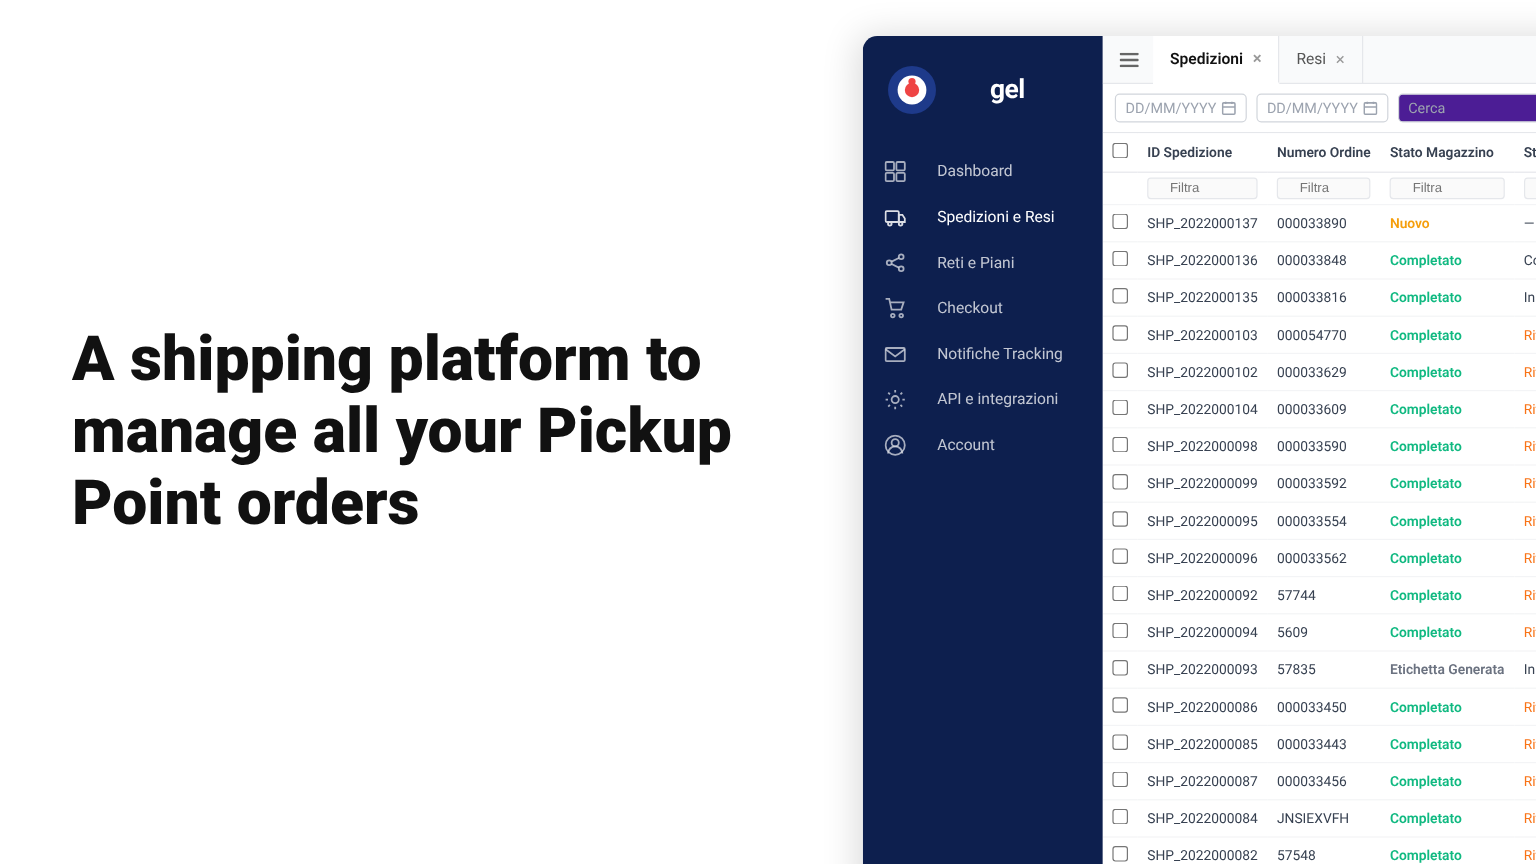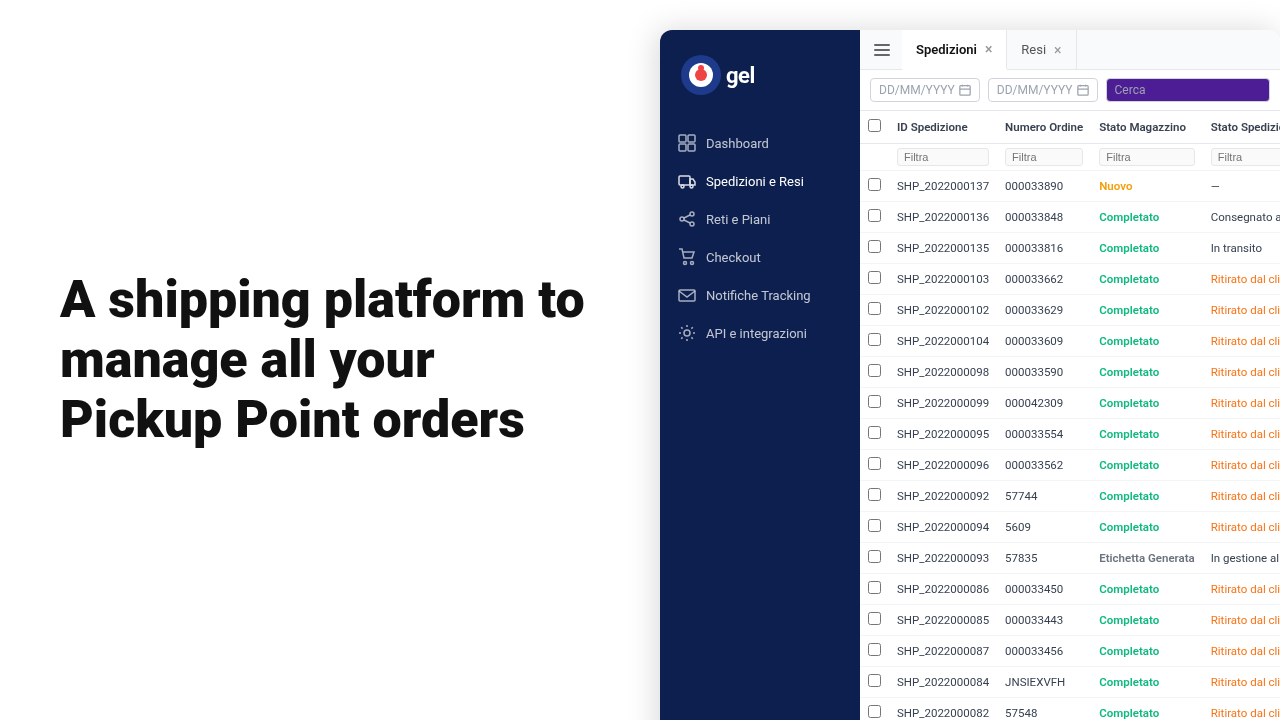--- a/index.html
+++ b/index.html
@@ -7,21 +7,21 @@
       font-family: -apple-system, BlinkMacSystemFont, 'Segoe UI', Roboto, sans-serif;
       background: #fff;
       width: 1280px;
       height: 720px;
       overflow: hidden;
       display: flex;
     }
 
     
     .marketing-section {
-      width: 660px;
+      width: 719px;
       height: 720px;
       display: flex;
       align-items: center;
       padding: 60px;
       background: #fff;
       flex-shrink: 0;
     }
     .marketing-text {
       font-size: 52px;
       font-weight: 900;
@@ -47,20 +47,21 @@
       background: #0d1f4e;
       display: flex;
       flex-direction: column;
       padding: 0;
       flex-shrink: 0;
     }
     .sidebar-logo {
       padding: 24px 20px 20px;
       display: flex;
       align-items: center;
+      gap: 40px;
     }
     .logo-icon {
       width: 42px;
       height: 42px;
     }
     .logo-text {
       color: #fff;
       font-size: 22px;
       font-weight: 700;
       margin-left: 4px;
@@ -70,21 +71,21 @@
       flex: 1;
       padding: 8px 0;
     }
     .nav-item {
       display: flex;
       align-items: center;
       padding: 10px 18px;
       color: rgba(255,255,255,0.75);
       font-size: 13px;
       cursor: pointer;
-      gap: 10px;
+      gap: 26px;
       transition: background 0.15s;
     }
     .nav-item.active { color: #fff; }
     .nav-icon {
       width: 18px;
       height: 18px;
       flex-shrink: 0;
       opacity: 0.85;
     }
 
@@ -201,21 +202,21 @@
       white-space: nowrap;
     }
     .filter-row td {
       padding: 4px 8px;
       border-bottom: 1px solid #f3f4f6;
     }
     .filter-row input {
       width: 100%;
       border: 1px solid #e5e7eb;
       border-radius: 3px;
-      padding: 2px 6px;
+      padding: 2px 18px;
       font-size: 11px;
       color: #6b7280;
       background: #fafafa;
     }
     tbody tr {
       border-bottom: 1px solid #f3f4f6;
     }
     tbody td {
       padding: 7px 8px;
       color: #374151;
@@ -307,20 +308,28 @@
 
       <div class="nav-item">
         <svg class="nav-icon" viewBox="0 0 18 18" fill="none" stroke="currentColor" stroke-width="1.5">
           <circle cx="9" cy="9" r="3"></circle>
           <path d="M9 1v2M9 15v2M1 9h2M15 9h2M3.2 3.2l1.4 1.4M13.4 13.4l1.4 1.4M3.2 14.8l1.4-1.4M13.4 4.6l1.4-1.4"></path>
         </svg>
         <span>API e integrazioni</span>
       </div>
 
 
+      <div class="nav-item">
+        <svg class="nav-icon" viewBox="0 0 18 18" fill="none" stroke="currentColor" stroke-width="1.5">
+          <circle cx="9" cy="9" r="8"></circle>
+          <circle cx="9" cy="7" r="3"></circle>
+          <path d="M3 16a6 6 0 0112 0"></path>
+        </svg>
+        <span>Account</span>
+      </div>
     </nav>
   </div>
 
   <div class="main-content">
 
     <div class="tabs-bar">
       <div class="menu-icon-btn">
         <svg width="16" height="12" viewBox="0 0 16 12">
           <rect y="0" width="16" height="2" rx="1" fill="#666"></rect>
           <rect y="5" width="16" height="2" rx="1" fill="#666"></rect>
@@ -407,21 +416,21 @@
       <td>SHP_2022000135</td>
       <td>000033816</td>
       <td class="badge-completato">Completato</td>
       <td class="status-text">In transito</td>
     </tr>
             <tr>
       <td class="checkbox-cell">
         <input type="checkbox" style="">
       </td>
       <td>SHP_2022000103</td>
-      <td>000033662</td>
+      <td>000054770</td>
       <td class="badge-completato">Completato</td>
       <td class="status-orange">Ritirato dal cliente</td>
     </tr>
             <tr>
       <td class="checkbox-cell">
         <input type="checkbox" style="">
       </td>
       <td>SHP_2022000102</td>
       <td>000033629</td>
       <td class="badge-completato">Completato</td>
@@ -443,21 +452,21 @@
       <td>SHP_2022000098</td>
       <td>000033590</td>
       <td class="badge-completato">Completato</td>
       <td class="status-orange">Ritirato dal cliente</td>
     </tr>
             <tr>
       <td class="checkbox-cell">
         <input type="checkbox" style="">
       </td>
       <td>SHP_2022000099</td>
-      <td>000042309</td>
+      <td>000033592</td>
       <td class="badge-completato">Completato</td>
       <td class="status-orange">Ritirato dal cliente</td>
     </tr>
             <tr>
       <td class="checkbox-cell">
         <input type="checkbox" style="">
       </td>
       <td>SHP_2022000095</td>
       <td>000033554</td>
       <td class="badge-completato">Completato</td>

